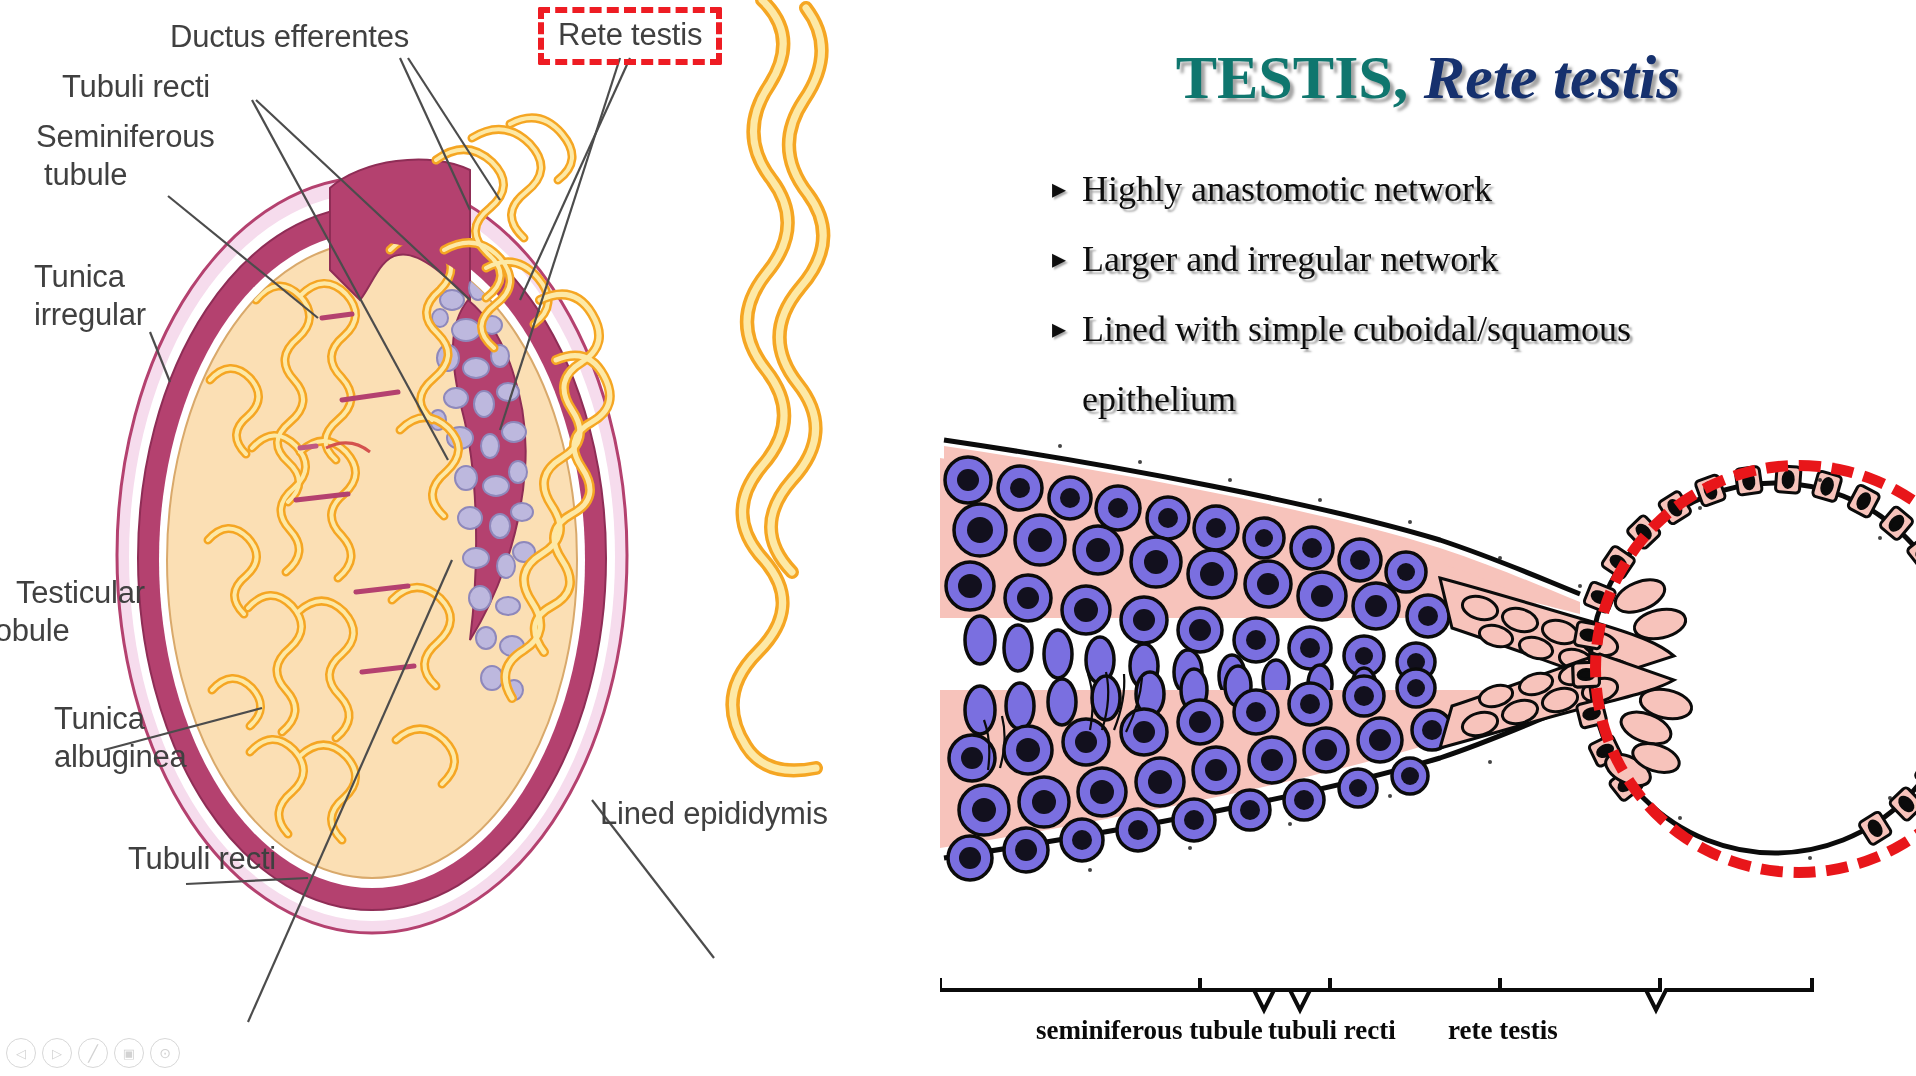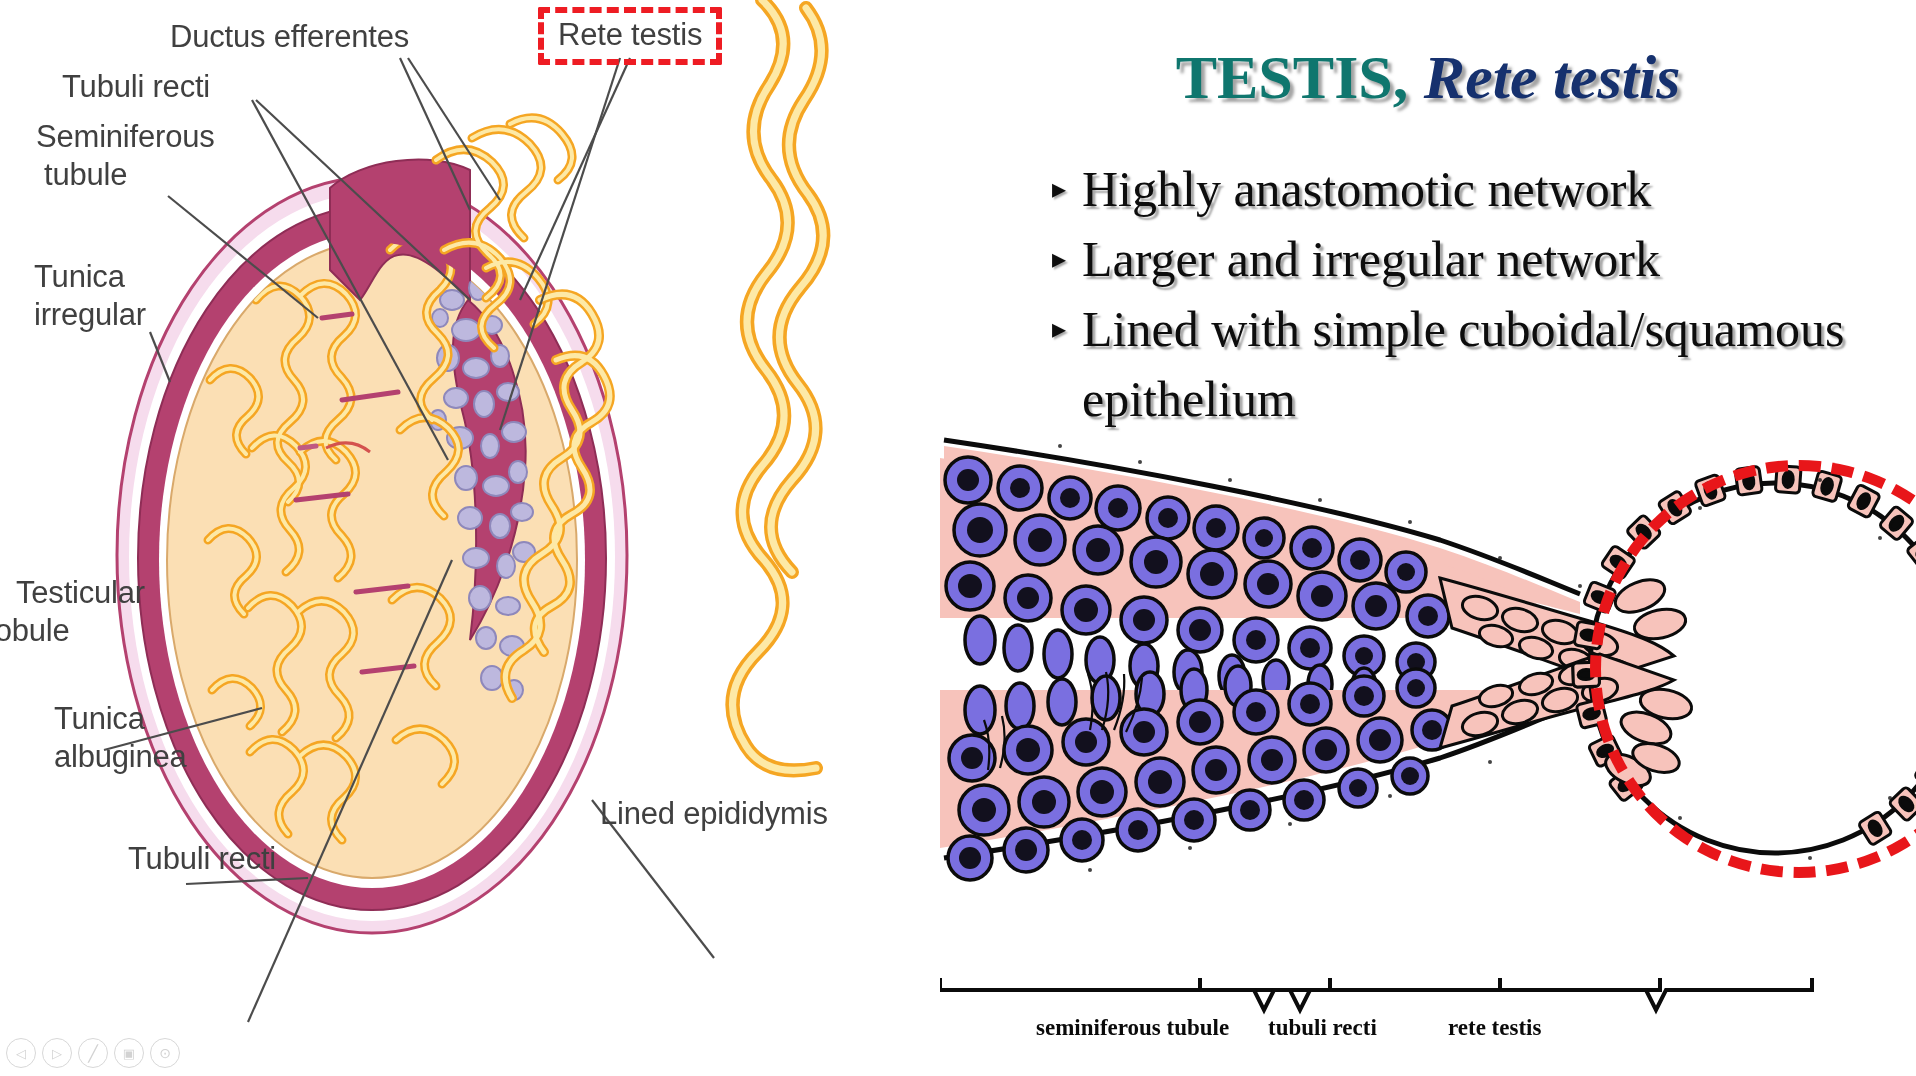--- a/index.html
+++ b/index.html
@@ -68,34 +68,34 @@
   .bullet-marker {
     flex: 0 0 auto;
     width: 30px;
     font-size: 28px;
     line-height: 62px;
     color: #0d0d0d;
     text-shadow: 2px 2px 2px rgba(110,110,110,0.6);
   }
   .bullet-text {
     font-family: "Liberation Serif", serif;
-    font-size: 50px;
+    font-size: 36px;
     line-height: 62px;
     color: #0d0d0d;
     text-shadow: 3px 3px 2px rgba(120,120,120,0.65);
   }
 
   #histo-wrap { position: absolute; left: 0px; top: 418px; width: 976px; height: 658px; }
   #histo-svg  { position: absolute; left: 0; top: 0; }
 
   .histo-cap {
     position: absolute;
     font-family: "Liberation Serif", serif;
     font-weight: bold;
-    font-size: 23px;
+    font-size: 27px;
     color: #0a0a0a;
     white-space: nowrap;
   }
 
   
   #pres-controls {
     position: absolute;
     left: 6px; bottom: 8px;
     display: flex;
     gap: 6px;

